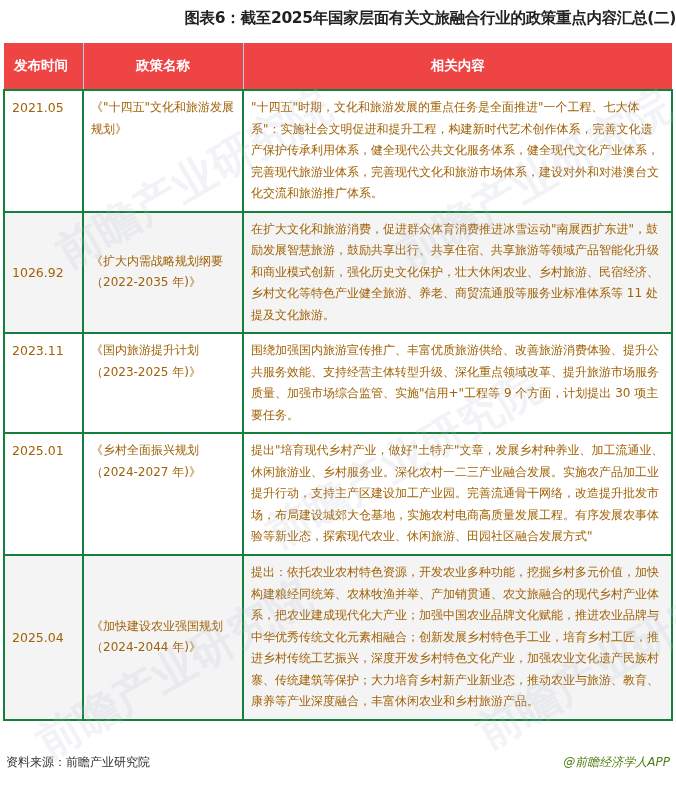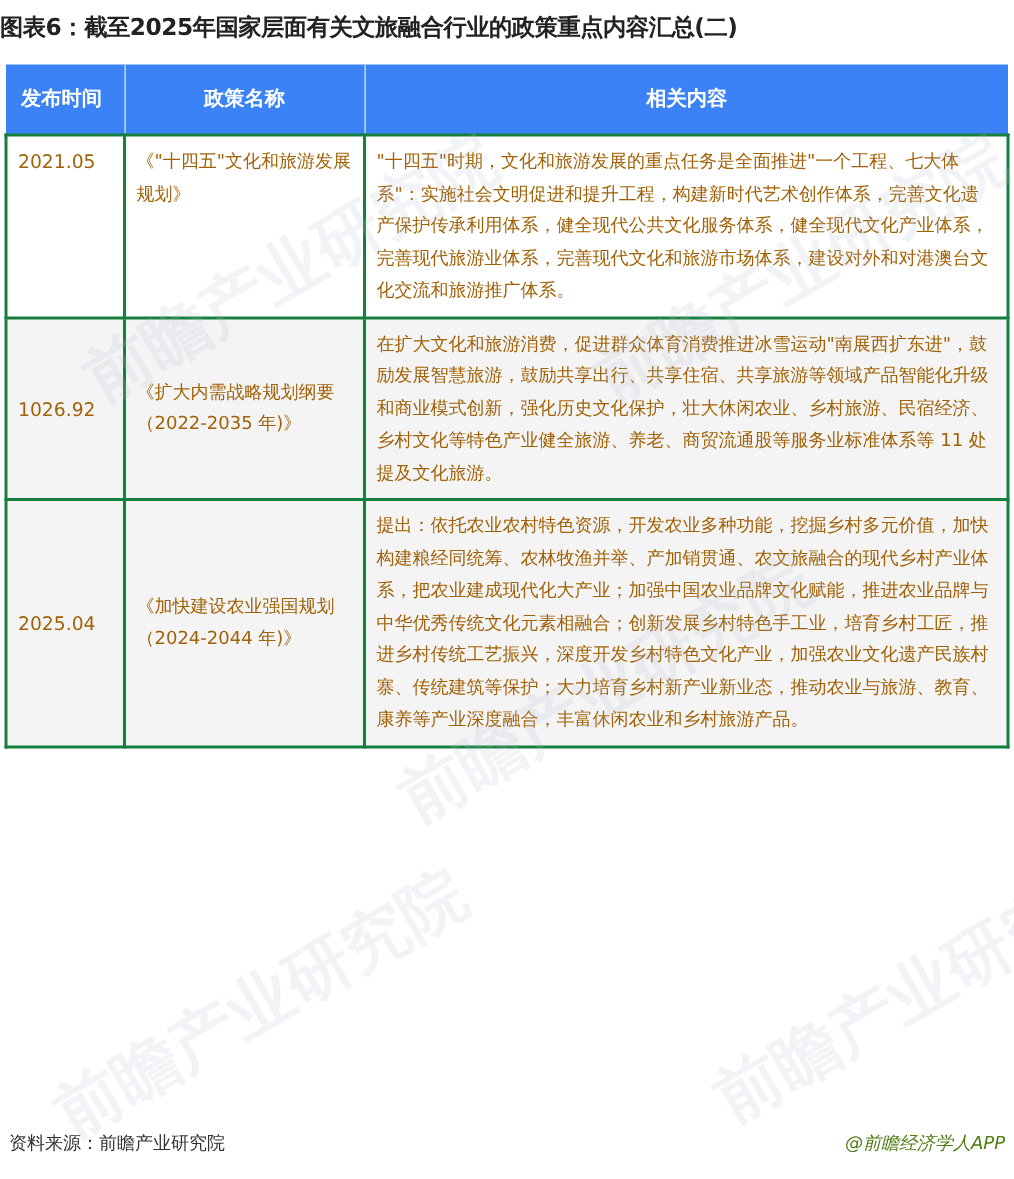--- a/index.html
+++ b/index.html
@@ -1,22 +1,22 @@
 <!DOCTYPE html>
 <html><head>
 <meta charset="utf-8">
 <style>
   html, body { margin: 0; padding: 0; background: #ffffff; }
   body { width: 676px; height: 786px; position: relative; overflow: hidden;
          font-family: "DejaVu Sans", "Liberation Sans", sans-serif; color: #444; }
-  .title { position: absolute; top: 8px; left: 0; width: 676px; text-align: left;
+  .title { position: absolute; top: 8px; left: 0; width: 676px; text-align: right;
            font-size: 15.5px; font-weight: bold; color: #222; letter-spacing: -0.3px; }
   table.policy { position: absolute; top: 43px; left: 3px; width: 668px;
                  border-collapse: collapse; table-layout: fixed; }
-  table.policy th { background: #3b82f6; color: #fff; font-weight: bold; font-size: 13.5px;
+  table.policy th { background: #ef4444; color: #fff; font-weight: bold; font-size: 13.5px;
                     height: 46px; border-right: 1px solid #b9cff0; text-align: center; padding: 0; }
   table.policy th:first-child { text-align: left; padding-left: 10px; }
   table.policy th:last-child { border-right: none; }
   table.policy td { border: 2px solid #15803d; font-size: 12px; line-height: 21.5px;
                     color: #a16207; vertical-align: top; padding: 6px 7px 6px 7px; }
   table.policy td.date { padding-left: 7px; font-size: 12.5px; }
   table.policy tr.shade td { background: #f4f4f5; }
   table.policy td.mid { vertical-align: middle; }
   .watermark { position: absolute; color: rgba(180,190,205,0.18); font-size: 44px; font-weight: bold;
                transform: rotate(-30deg); pointer-events: none; white-space: nowrap; }
@@ -45,20 +45,30 @@
     <tr style="height:119px">
       <td class="date">2021.05</td>
       <td>《"十四五"文化和旅游发展规划》</td>
       <td>"十四五"时期，文化和旅游发展的重点任务是全面推进"一个工程、七大体系"：实施社会文明促进和提升工程，构建新时代艺术创作体系，完善文化遗产保护传承利用体系，健全现代公共文化服务体系，健全现代文化产业体系，完善现代旅游业体系，完善现代文化和旅游市场体系，建设对外和对港澳台文化交流和旅游推广体系。</td>
     </tr>
     <tr class="shade" style="height:117px">
       <td class="date mid">1026.92</td>
       <td class="mid">《扩大内需战略规划纲要（2022-2035 年)》</td>
       <td>在扩大文化和旅游消费，促进群众体育消费推进冰雪运动"南展西扩东进"，鼓励发展智慧旅游，鼓励共享出行、共享住宿、共享旅游等领域产品智能化升级和商业模式创新，强化历史文化保护，壮大休闲农业、乡村旅游、民宿经济、乡村文化等特色产业健全旅游、养老、商贸流通股等服务业标准体系等 11 处提及文化旅游。</td>
     </tr>
+    <tr style="height:78px">
+      <td class="date">2023.11</td>
+      <td>《国内旅游提升计划（2023-2025 年)》</td>
+      <td>围绕加强国内旅游宣传推广、丰富优质旅游供给、改善旅游消费体验、提升公共服务效能、支持经营主体转型升级、深化重点领域改革、提升旅游市场服务质量、加强市场综合监管、实施"信用+"工程等 9 个方面，计划提出 30 项主要任务。</td>
+    </tr>
+    <tr style="height:122px">
+      <td class="date">2025.01</td>
+      <td>《乡村全面振兴规划（2024-2027 年)》</td>
+      <td>提出"培育现代乡村产业，做好"土特产"文章，发展乡村种养业、加工流通业、休闲旅游业、乡村服务业。深化农村一二三产业融合发展。实施农产品加工业提升行动，支持主产区建设加工产业园。完善流通骨干网络，改造提升批发市场，布局建设城郊大仓基地，实施农村电商高质量发展工程。有序发展农事体验等新业态，探索现代农业、休闲旅游、田园社区融合发展方式"</td>
+    </tr>
     <tr class="shade" style="height:160px">
       <td class="date mid">2025.04</td>
       <td class="mid">《加快建设农业强国规划（2024-2044 年)》</td>
       <td>提出：依托农业农村特色资源，开发农业多种功能，挖掘乡村多元价值，加快构建粮经同统筹、农林牧渔并举、产加销贯通、农文旅融合的现代乡村产业体系，把农业建成现代化大产业；加强中国农业品牌文化赋能，推进农业品牌与中华优秀传统文化元素相融合；创新发展乡村特色手工业，培育乡村工匠，推进乡村传统工艺振兴，深度开发乡村特色文化产业，加强农业文化遗产民族村寨、传统建筑等保护；大力培育乡村新产业新业态，推动农业与旅游、教育、康养等产业深度融合，丰富休闲农业和乡村旅游产品。</td>
     </tr>
   </tbody>
 </table>
 
 <div class="watermark" style="left:40px; top:150px;">前瞻产业研究院</div>
 <div class="watermark" style="left:380px; top:150px;">前瞻产业研究院</div>

